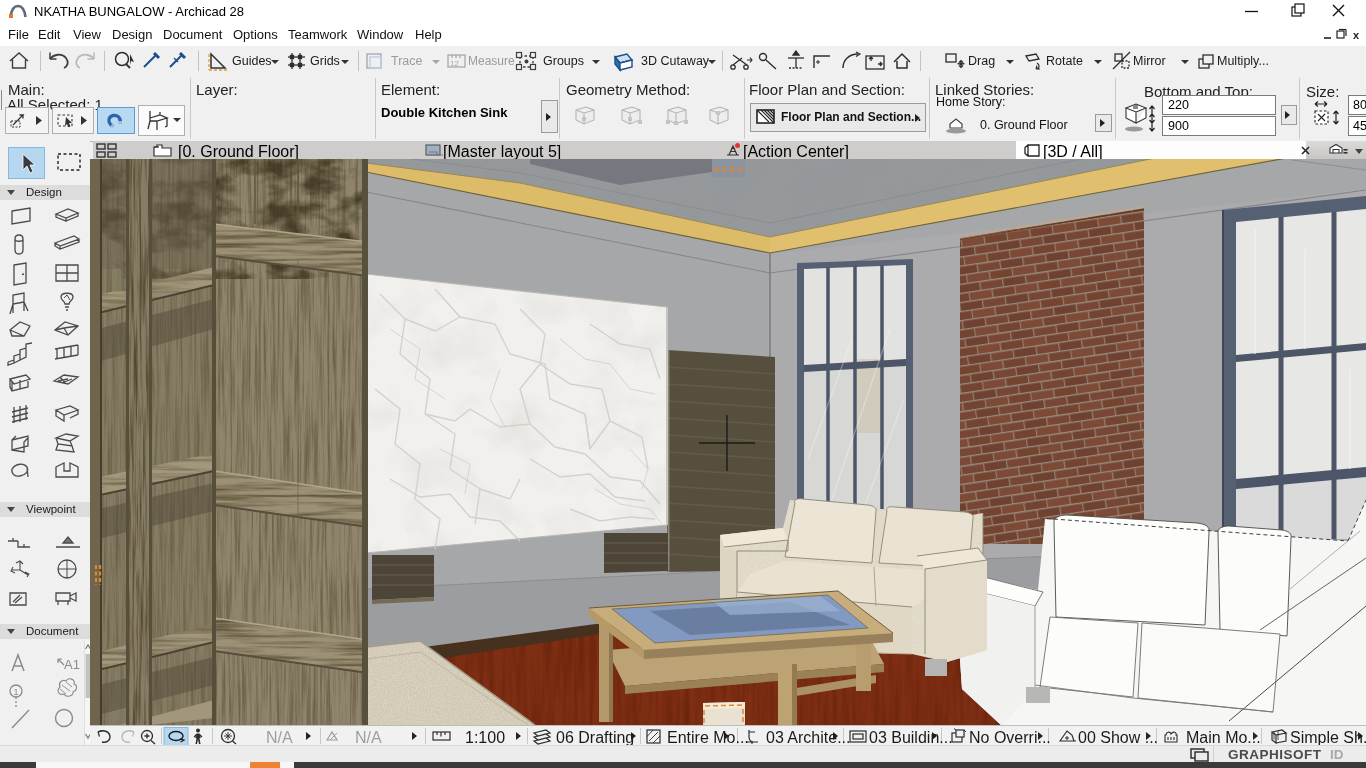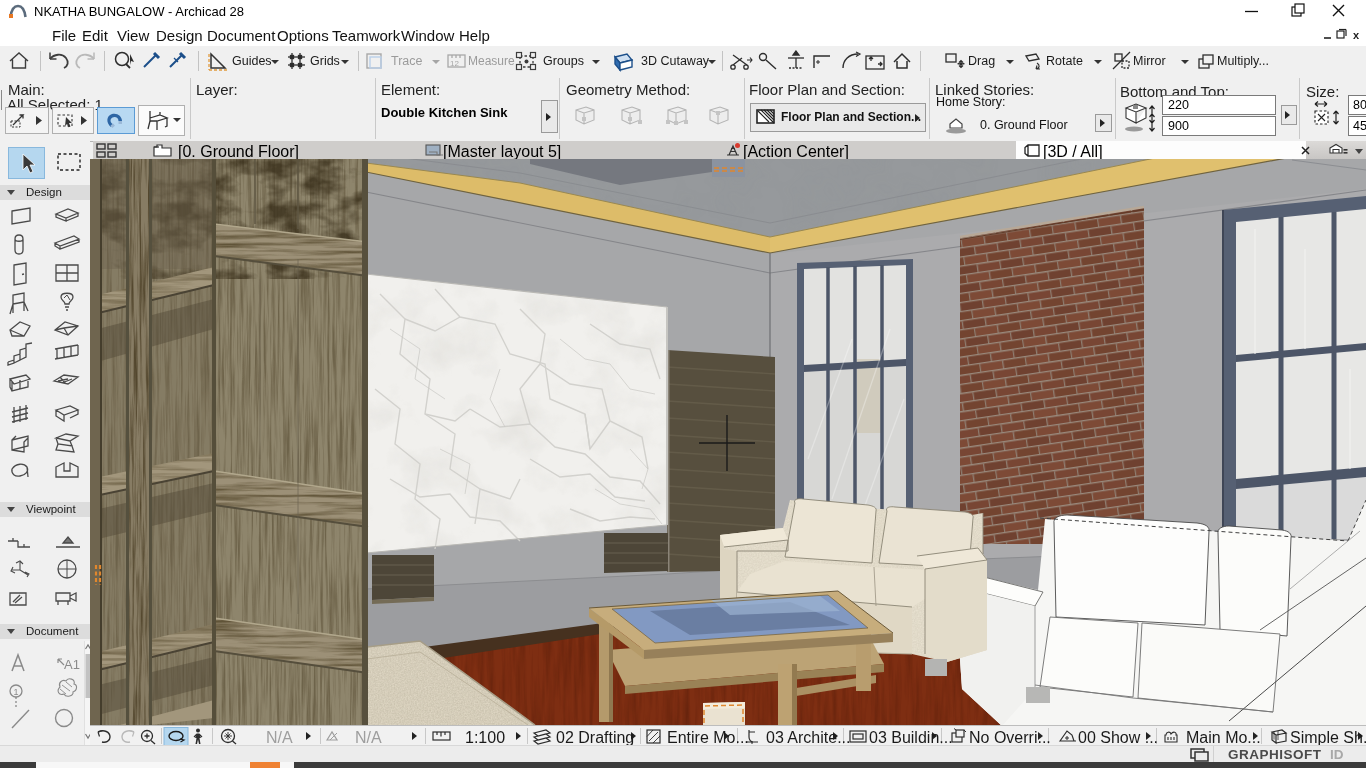--- a/index.html
+++ b/index.html
@@ -1,20 +1,20 @@
 <!DOCTYPE html>
 <html><head>
 <meta charset="utf-8">
 <style>
 html,body{margin:0;padding:0;}
 body{width:1366px;height:768px;overflow:hidden;font-family:"Liberation Sans",sans-serif;background:#f0f0f0;position:relative;}
 .ab{position:absolute;}
 #titlebar{left:0;top:0;width:1366px;height:24px;background:#ffffff;}
 #menubar{left:0;top:24px;width:1366px;height:22px;background:#ffffff;}
-.menu{position:absolute;top:3px;font-size:15px;color:#111;margin-left:44px;}
+.menu{position:absolute;top:3px;font-size:13px;color:#111;}
 #toolbar{left:0;top:46px;width:1366px;height:30px;background:#f0f0f0;border-bottom:1px solid #d5d5d5;}
 .tsep{position:absolute;top:5px;width:1px;height:20px;background:#c3c3c3;}
 .tlabel{position:absolute;top:8px;font-size:12.5px;color:#1a1a1a;white-space:nowrap;}
 .tlabel.gray{color:#9b9b9b;}
 .dar{position:absolute;top:14px;width:0;height:0;border-left:4px solid transparent;border-right:4px solid transparent;border-top:4px solid #333;}
 .dar.gray{border-top-color:#a5a5a5;}
 #infobar{left:0;top:76px;width:1366px;height:65px;background:#f0f0f0;border-bottom:1px solid #b3b3b3;}
 .isep{position:absolute;top:2px;width:1px;height:61px;background:#c9c9c9;}
 .ilab{position:absolute;top:5px;font-size:15px;color:#222;}
 .flyr{position:absolute;width:0;height:0;border-top:4px solid transparent;border-bottom:4px solid transparent;border-left:5px solid #222;}
@@ -279,21 +279,21 @@
   <span class="ilab" style="left:935px">Linked Stories:</span>
   <span style="position:absolute;left:936px;top:19px;font-size:12.5px;color:#111">Home Story:</span>
   <svg class="ab" style="left:944px;top:40px" width="26" height="18" viewBox="0 0 26 18">
       <path d="M6 8 L12 3 L18 8 L18 12 L6 12 Z" fill="#fff" stroke="#444" stroke-width="1.2"></path>
       <ellipse cx="12" cy="15" rx="10" ry="2.5" fill="#9a9a9a"></ellipse>
     </svg>
   <span style="position:absolute;left:980px;top:42px;font-size:12.5px;color:#111">0. Ground Floor</span>
   <div class="ab" style="left:1095px;top:38px;width:15px;height:16px;border:1px solid #9a9a9a;background:#e9e9e9">
     <i class="flyr" style="left:4px;top:4px"></i>
   </div>
-  <span class="ilab" style="left:1120px;top:7px">Bottom and Top:</span>
+  <span class="ilab" style="left:1144px;top:7px">Bottom and Top:</span>
   <svg class="ab" style="left:1122px;top:22px" width="40" height="36" viewBox="0 0 40 36">
     <path d="M4 10 L14 6 L24 10 L14 14 Z M4 10 L4 20 L14 25 L14 14 M24 10 L24 20 L14 25" fill="#fff" stroke="#333" stroke-width="1.1"></path>
     <rect x="11" y="7" width="5" height="4" fill="#888"></rect>
     <ellipse cx="12" cy="31" rx="9" ry="2.5" fill="#9a9a9a"></ellipse>
     <path d="M30 8 L30 33 M27.5 11 L30 8 L32.5 11 M27.5 30 L30 33 L32.5 30 M27.5 19 L30 16 L32.5 19 M27.5 22 L30 25 L32.5 22" stroke="#222" fill="none" stroke-width="1.2" stroke-dasharray="none"></path>
   </svg>
   <div class="ab" style="left:1162px;top:19px;width:112px;height:18px;border:1px solid #7a7a7a;background:#fff">
     <span style="position:absolute;left:5px;top:2px;font-size:12.5px;color:#000">220</span>
   </div>
   <div class="ab" style="left:1162px;top:40px;width:112px;height:18px;border:1px solid #7a7a7a;background:#fff">
@@ -885,21 +885,21 @@
     <div class="qsep" style="left:550px"></div>
   <div class="qsep" style="left:647px"></div>
     <div class="qsep" style="left:753px"></div>
   <div class="qsep" style="left:851px"></div>
     <div class="qsep" style="left:958px"></div>
   <div class="qsep" style="left:1066px"></div>
     <div class="qsep" style="left:1171px"></div>
   <span class="qtxt gray" style="left:176px">N/A</span>
   <span class="qtxt gray" style="left:265px">N/A</span>
   <span class="qtxt" style="left:375px">1:100</span>
-  <span class="qtxt" style="left:466px">02 Drafting</span>
+  <span class="qtxt" style="left:466px">06 Drafting</span>
   <span class="qtxt" style="left:577px">Entire Mo...</span>
   <span class="qtxt" style="left:676px">03 Archite...</span>
   <span class="qtxt" style="left:779px">03 Buildin...</span>
   <span class="qtxt" style="left:879px">No Overri...</span>
   <span class="qtxt" style="left:988px">00 Show ...</span>
   <span class="qtxt" style="left:1096px">Main Mo...</span>
   <span class="qtxt" style="left:1200px">Simple Sh...</span>
 </div>
 <div class="ab" id="idbar">
   <svg class="ab" style="left:1190px;top:2px" width="20" height="14" viewBox="0 0 20 14">

